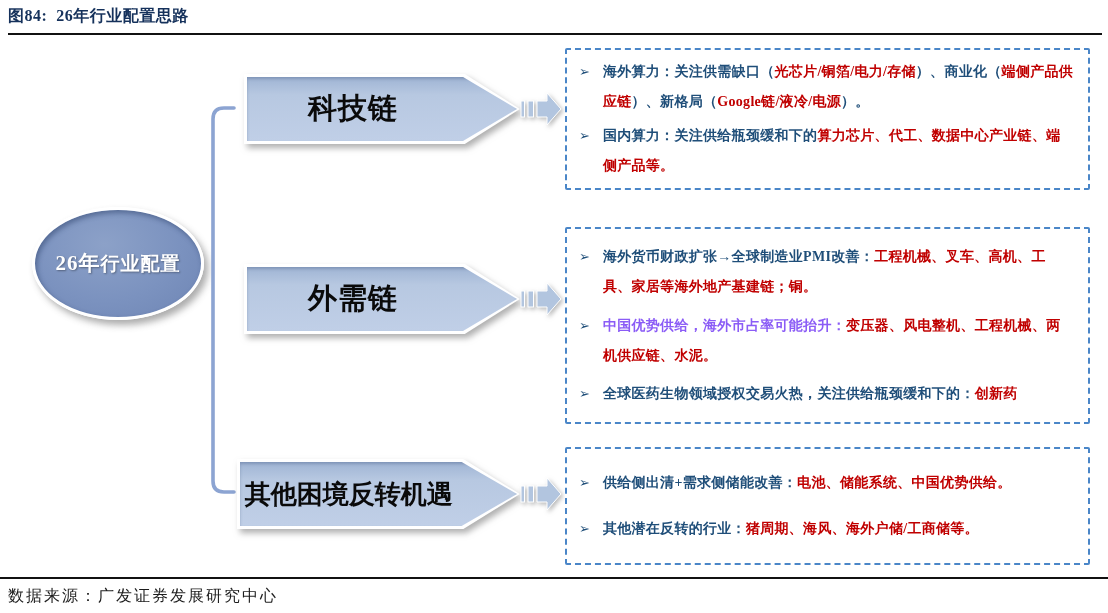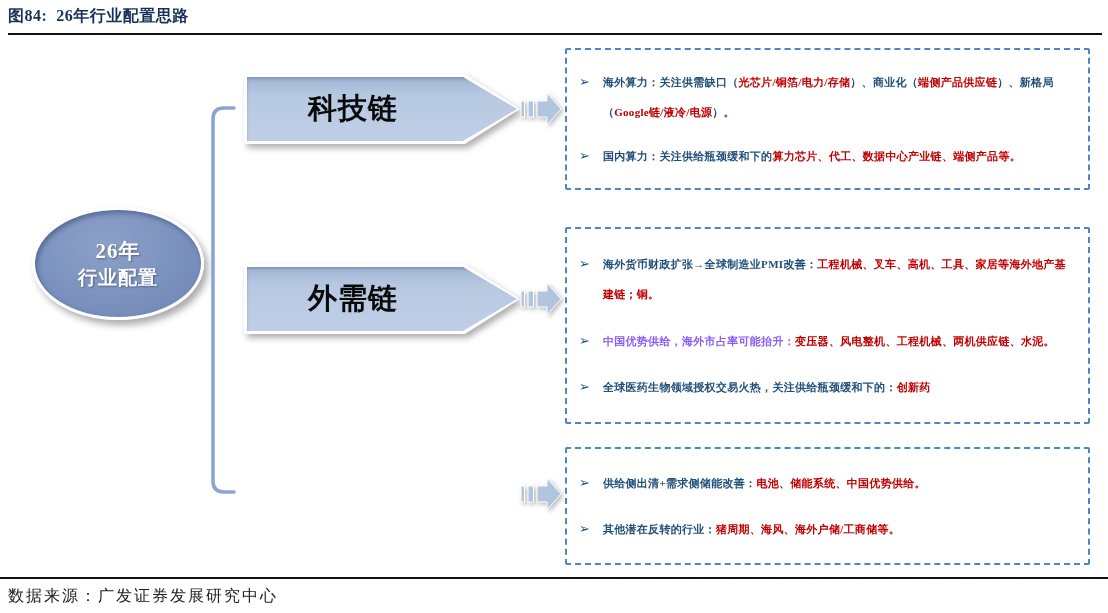--- a/index.html
+++ b/index.html
@@ -14,21 +14,21 @@
     font-family:"Liberation Serif", serif;
   }
   .fig-title .lbl{margin-right:9px;}
   .title-rule{position:absolute;left:8px;top:33px;width:1094px;height:2px;background:#111;}
   
   .ellipse{
     position:absolute;left:32px;top:207px;width:172px;height:113px;border-radius:50%;
     background:radial-gradient(ellipse at 42% 32%, #8CA1C8 0%, #7B92BF 55%, #6E85B4 100%);
     border:3px solid #fff;box-sizing:border-box;
     box-shadow:4px 5px 7px rgba(70,70,70,.45), inset 2px 3px 5px rgba(35,55,95,.45);
-    display:flex;flex-direction:column;align-items:center;justify-content:center;
+    display:flex;flex-direction:row;align-items:center;justify-content:center;
   }
   .ellipse .l1{font-size:21px;font-weight:800;color:#fff;line-height:1.35;letter-spacing:1px;text-shadow:1px 1px 2px rgba(0,0,0,.35);}
   .ellipse .l2{font-size:19px;font-weight:800;color:#fff;line-height:1.35;letter-spacing:1px;text-shadow:1px 1px 2px rgba(0,0,0,.35);}
   
   .bracket{position:absolute;left:202px;top:104px;}
   
   .arrow-outer{position:absolute;filter:drop-shadow(3px 4px 3px rgba(110,110,110,.55));text-align:center;}
   .arrow-white{position:absolute;inset:0;background:#fff;
     clip-path:polygon(0 0,80% 0,100% 50%,80% 100%,0 100%);}
   .arrow-fill{position:absolute;inset:3px;
@@ -46,21 +46,21 @@
   
   .dbox{
     position:absolute;box-sizing:border-box;background:#fff;
     border:2px dashed #4A86C8;border-radius:2px;
     display:flex;flex-direction:column;justify-content:space-evenly;
     padding:4px 14px 4px 12px;
   }
   .bullet{display:flex;align-items:flex-start;}
   .marker{flex:0 0 auto;font-size:13px;line-height:30px;margin-right:13px;
     font-family:"DejaVu Sans", sans-serif;}
-  .btext{font-size:11px;font-weight:700;line-height:30px;letter-spacing:.3px;}
+  .btext{font-size:14px;font-weight:700;line-height:30px;letter-spacing:.3px;}
   
   .footer-rule{position:absolute;left:0;top:577px;width:1108px;height:2px;background:#111;}
   .source{
     position:absolute;left:8px;top:586px;font-size:16px;color:#1c1c1c;
     letter-spacing:2px;font-weight:500;white-space:nowrap;
   }
 </style>
 </head>
 <body>
 
@@ -125,20 +125,25 @@
       <div class="bullet">
         <span class="marker" style="color: rgb(31, 78, 121);">➢</span>
         <span class="btext"><span style="color: #8b5cf6; margin-top: 25px;">中国优势供给，海外市占率可能抬升：</span><span style="color: rgb(192, 0, 0);">变压器、风电整机、工程机械、两机供应链、水泥。</span></span>
       </div>
       <div class="bullet">
         <span class="marker" style="color: rgb(31, 78, 121);">➢</span>
         <span class="btext"><span style="color: rgb(31, 78, 121);">全球医药生物领域授权交易火热，关注供给瓶颈缓和下的：</span><span style="color: rgb(192, 0, 0);">创新药</span></span>
       </div>
     </div>
 
+  <div class="arrow-outer" style="left:237px;top:459px;width:283px;height:70px;">
+    <div class="arrow-white"></div>
+    <div class="arrow-fill"></div>
+    <div class="arrow-label small">其他困境反转机遇</div>
+  </div>
   <svg class="flow" style="left:520px;top:475px;" width="42" height="38" viewBox="0 0 42 38">
     <g fill="#B2C5DF" stroke="#fff" stroke-width="1">
       <rect x="1" y="11" width="3.5" height="16"></rect>
       <rect x="8" y="11" width="5.5" height="16"></rect>
       <polygon points="17,11 27,11 27,3 41,19 27,35 27,27 17,27"></polygon>
     </g>
   </svg>
 
   <div class="dbox" style="left:565px;top:447px;width:525px;height:118px;">
       <div class="bullet">

